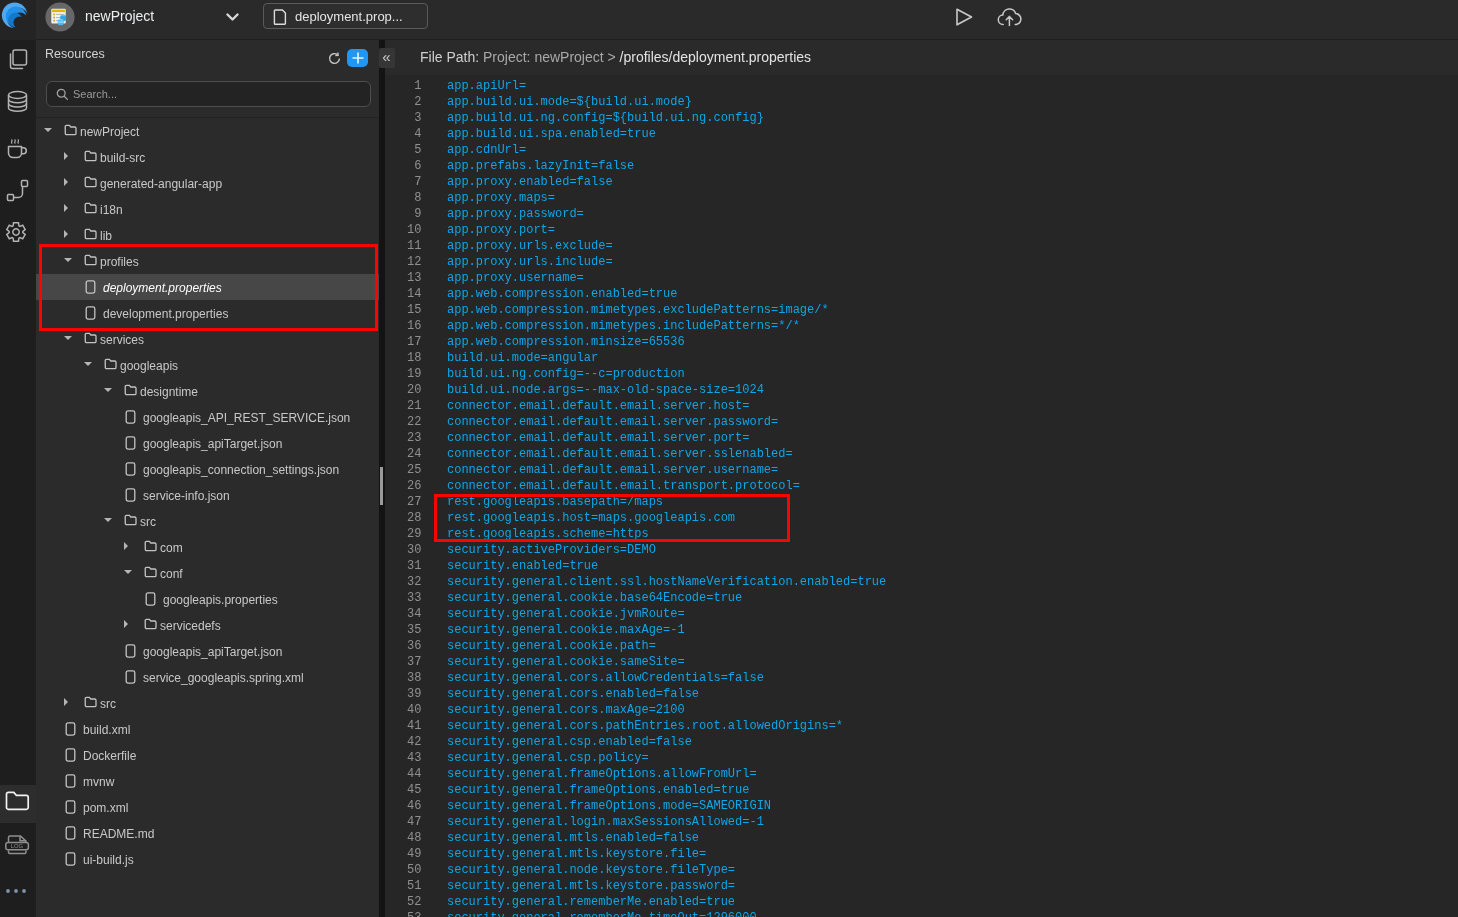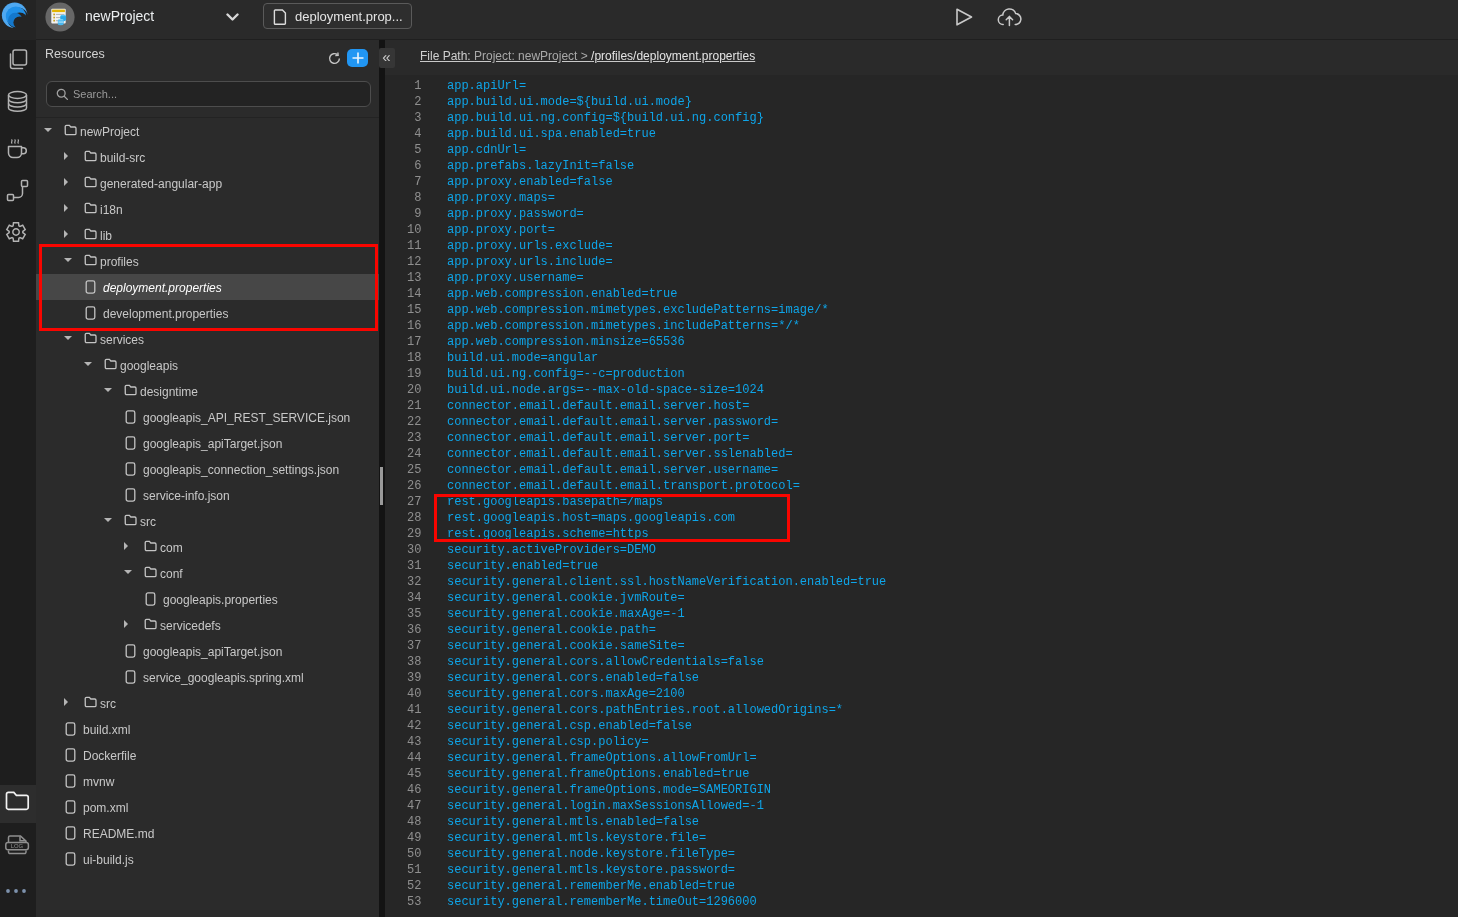--- a/index.html
+++ b/index.html
@@ -5,21 +5,21 @@
   * { margin:0; padding:0; box-sizing:border-box; }
   html,body { width:1458px; height:917px; overflow:hidden; background:#262626;
     font-family:"Liberation Sans", sans-serif; }
   .abs { position:absolute; }
   #stage { position:relative; width:1458px; height:917px; }
 
   
   #topbar { position:absolute; left:0; top:0; width:1458px; height:40px; background:#2a2a2a; border-bottom:1px solid #1f1f1f; }
   #logo { position:absolute; left:0; top:0; width:36px; height:40px; background:#242424; }
   #projName { position:absolute; left:85px; top:8px; font-size:14px; color:#eceff1; }
-  #tab { position:absolute; left:263px; top:3px; width:149px; height:26px;
+  #tab { position:absolute; left:263px; top:3px; width:165px; height:26px;
     border:1px solid #5a5a5a; border-radius:4px; background:#2e2e2e; }
   #tabText { position:absolute; left:31px; top:5px; font-size:13px; color:#e4e4e4; }
 
   
   #rail { position:absolute; left:0; top:40px; width:36px; height:877px; background:#1e1e1e; }
   #railActive { position:absolute; left:0; top:785px; width:36px; height:38px; background:#2d2d2d; }
 
   
   #panel { position:absolute; left:36px; top:40px; width:343px; height:877px; background:#2b2b2b; }
   #panelTitle { position:absolute; left:9px; top:7px; font-size:12.5px; color:#d2d2d2; }
@@ -38,21 +38,21 @@
   .carR { width:0; height:0; border-top:4px solid transparent; border-bottom:4px solid transparent; border-left:4.5px solid #b5b5b5; margin-top:-2px; }
 
   
   #gutter { position:absolute; left:379px; top:40px; width:6px; height:877px; background:#131313; }
   #thumb { position:absolute; left:380px; top:467px; width:3px; height:38px; background:#9a9a9a; }
 
   
   #codeHead { position:absolute; left:385px; top:40px; width:1073px; height:35px; background:#2a2a2a; }
   #collapseBtn { position:absolute; left:378.5px; top:48px; width:16px; height:20px; background:#363636;
     color:#cccccc; font-size:15px; text-align:center; line-height:18px; border-radius:2px; }
-  #filePath { position:absolute; left:420px; top:49px; font-size:12px; color:#c9c9c9;text-decoration:underline; }
+  #filePath { position:absolute; left:420px; top:49px; font-size:14px; color:#c9c9c9; }
   #code { position:absolute; left:385px; top:78px; width:1073px; height:839px; background:#262626;
     overflow:hidden; font-family:"Liberation Mono", monospace; font-size:12px; line-height:16px; }
   .cl { height:16px; white-space:pre; }
   .ln { display:inline-block; width:36.5px; text-align:right; color:#8f8f8f; }
   .ct { color:#0ea5e9; padding-left:25.5px; display:inline-block; }
 
   
   .redbox { position:absolute; border:3.5px solid #f90500; }
   #red1 { left:39px; top:243.5px; width:338.5px; height:87px; }
   #red2 { left:434px; top:493.5px; width:356px; height:48.5px; }
@@ -405,20 +405,21 @@
   <div class="cl"><span class="ln">23</span><span class="ct">connector.email.default.email.server.port=</span></div>
   <div class="cl"><span class="ln">24</span><span class="ct">connector.email.default.email.server.sslenabled=</span></div>
   <div class="cl"><span class="ln">25</span><span class="ct">connector.email.default.email.server.username=</span></div>
   <div class="cl"><span class="ln">26</span><span class="ct">connector.email.default.email.transport.protocol=</span></div>
   <div class="cl"><span class="ln">27</span><span class="ct">rest.googleapis.basepath=/maps</span></div>
   <div class="cl"><span class="ln">28</span><span class="ct">rest.googleapis.host=maps.googleapis.com</span></div>
   <div class="cl"><span class="ln">29</span><span class="ct">rest.googleapis.scheme=https</span></div>
   <div class="cl"><span class="ln">30</span><span class="ct">security.activeProviders=DEMO</span></div>
   <div class="cl"><span class="ln">31</span><span class="ct">security.enabled=true</span></div>
   <div class="cl"><span class="ln">32</span><span class="ct">security.general.client.ssl.hostNameVerification.enabled=true</span></div>
+  <div class="cl"><span class="ln">33</span><span class="ct">security.general.cookie.base64Encode=true</span></div>
   <div class="cl"><span class="ln">34</span><span class="ct">security.general.cookie.jvmRoute=</span></div>
   <div class="cl"><span class="ln">35</span><span class="ct">security.general.cookie.maxAge=-1</span></div>
   <div class="cl"><span class="ln">36</span><span class="ct">security.general.cookie.path=</span></div>
   <div class="cl"><span class="ln">37</span><span class="ct">security.general.cookie.sameSite=</span></div>
   <div class="cl"><span class="ln">38</span><span class="ct">security.general.cors.allowCredentials=false</span></div>
   <div class="cl"><span class="ln">39</span><span class="ct">security.general.cors.enabled=false</span></div>
   <div class="cl"><span class="ln">40</span><span class="ct">security.general.cors.maxAge=2100</span></div>
   <div class="cl"><span class="ln">41</span><span class="ct">security.general.cors.pathEntries.root.allowedOrigins=*</span></div>
   <div class="cl"><span class="ln">42</span><span class="ct">security.general.csp.enabled=false</span></div>
   <div class="cl"><span class="ln">43</span><span class="ct">security.general.csp.policy=</span></div>

